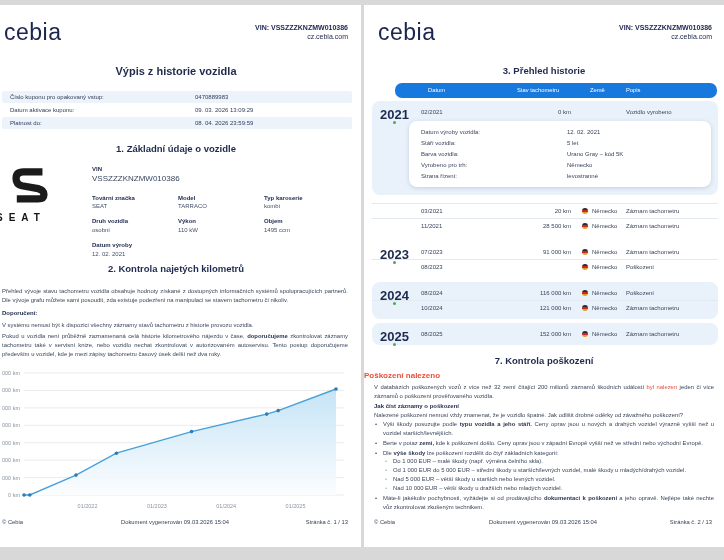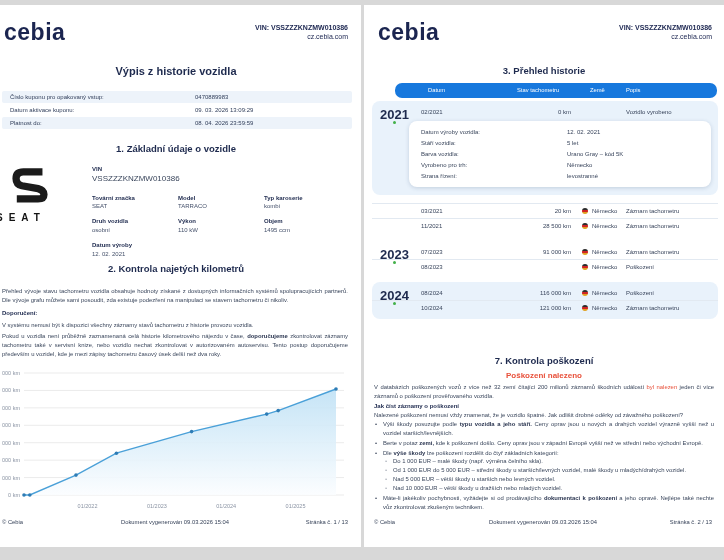--- a/index.html
+++ b/index.html
@@ -10,21 +10,21 @@
     color:#2a3550;
     -webkit-font-smoothing:antialiased;
   }
   .page{position:absolute;top:5px;height:542px;background:#ffffff;overflow:hidden;}
   #page1{left:0;width:361px;}
   #page2{left:364px;width:360px;}
   .inner{position:absolute;top:0;height:100%;}
   #page1 .inner{left:-8px;width:368px;}
   #page2 .inner{left:0;width:360px;}
 
-  .brand{position:absolute;top:14px;left:12px;font-size:23px;font-weight:bold;color:#1b2550;letter-spacing:.5px;}
+  .brand{position:absolute;top:14px;left:12px;font-size:23px;font-weight:normal;color:#1b2550;letter-spacing:.5px;}
   .vinblk{position:absolute;top:18px;right:12px;text-align:right;line-height:1.35;}
   .vinblk .l1{font-size:7px;font-weight:bold;color:#1b2550;}
   .vinblk .l2{font-size:7px;color:#1b2550;}
 
   .doc-title{position:absolute;top:60px;left:0;right:0;text-align:center;font-size:11px;font-weight:bold;color:#1e2a4e;}
 
   
   .coupon{position:absolute;top:86px;left:10px;width:350px;}
   .crow{position:relative;height:12px;line-height:12px;font-size:6px;color:#33405c;margin-bottom:1px;}
   .crow.stripe{background:#edf3fa;border-radius:2px;}
@@ -86,21 +86,21 @@
   .hcountry{position:absolute;left:220px;}
   .hdesc{position:absolute;left:254px;}
 
   .card{position:relative;margin:2px 0 4px 37px;width:302px;background:#fff;border-radius:8px;
         box-shadow:0 1px 4px rgba(40,70,110,.20);padding:6px 0 5px;}
   .drow{position:relative;height:11px;line-height:11px;font-size:6px;}
   .dlab{position:absolute;left:12px;color:#3a465c;}
   .dval{position:absolute;left:158px;color:#39455c;}
 
   #sec4-title{top:350px;}
-  #dmg-found{position:absolute;top:366px;left:0;right:0;text-align:center;font-size:8px;font-weight:bold;color:#e8503a;}
+  #dmg-found{position:absolute;top:366px;left:0;right:0;font-size:8px;font-weight:bold;color:#e8503a;}
   #dmg-intro{top:378px;left:10px;width:340px;}
   .red{color:#e8503a;}
   #jak-title{position:absolute;top:398px;left:10px;font-size:6px;font-weight:bold;color:#1e2a4e;}
   #jak-line{top:406px;left:10px;width:340px;}
   #bullets{position:absolute;top:415px;left:10px;width:340px;font-size:5.9px;line-height:1.5;color:#3a465c;text-align:justify;}
   .bullet{position:relative;padding-left:9px;margin-bottom:1px;}
   .bmark{position:absolute;left:1px;top:0;}
   .bullet b{color:#2a3550;}
   .subs{margin-top:0;}
   .sub{position:relative;padding-left:10px;}
@@ -335,20 +335,31 @@
             <span class="hdesc">Poškození</span>
           </div>
           <div class="hrow sep">
             <span class="hdate">10/2024</span>
             <span class="hkm">121 000 km</span>
             <span class="hflag"></span>
             <span class="hcountry">Německo</span>
             <span class="hdesc">Záznam tachometru</span>
           </div>
         </div>
+        <div class="grp tint">
+          <span class="year">2025</span>
+          <span class="ydot"></span>
+          <div class="hrow">
+            <span class="hdate">08/2025</span>
+            <span class="hkm">152 000 km</span>
+            <span class="hflag"></span>
+            <span class="hcountry">Německo</span>
+            <span class="hdesc">Záznam tachometru</span>
+          </div>
+        </div>
       </div>
 
     <div class="sec-title" id="sec4-title">7. Kontrola poškození</div>
     <div id="dmg-found">Poškození nalezeno</div>
     <div class="para" id="dmg-intro">V databázích poškozených vozů z více než 32 zemí čítající 200 milionů záznamů škodních událostí <span class="red">byl nalezen</span> jeden či více záznamů o poškození prověřovaného vozidla.</div>
     <div id="jak-title">Jak číst záznamy o poškození</div>
     <div class="para" id="jak-line">Nalezené poškození nemusí vždy znamenat, že je vozidlo špatné. Jak odlišit drobné oděrky od závažného poškození?</div>
     <div id="bullets">
         <div class="bullet"><span class="bmark">•</span><span class="btext">Výši škody posuzujte podle <b>typu vozidla a jeho stáří.</b> Ceny oprav jsou u nových a drahých vozidel výrazně vyšší než u vozidel starších/levnějších.</span></div>
         <div class="bullet"><span class="bmark">•</span><span class="btext">Berte v potaz <b>zemi,</b> kde k poškození došlo. Ceny oprav jsou v západní Evropě vyšší než ve střední nebo východní Evropě.</span></div>

